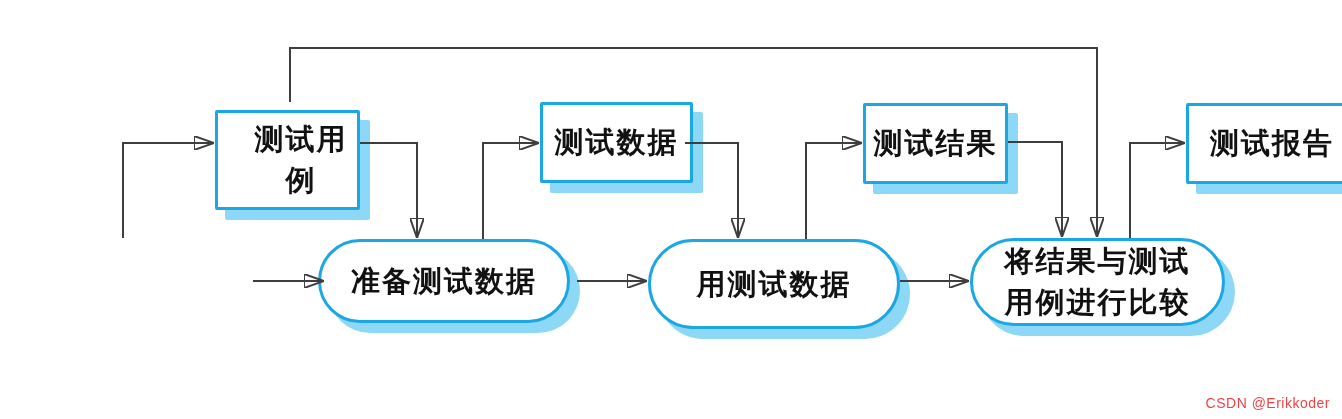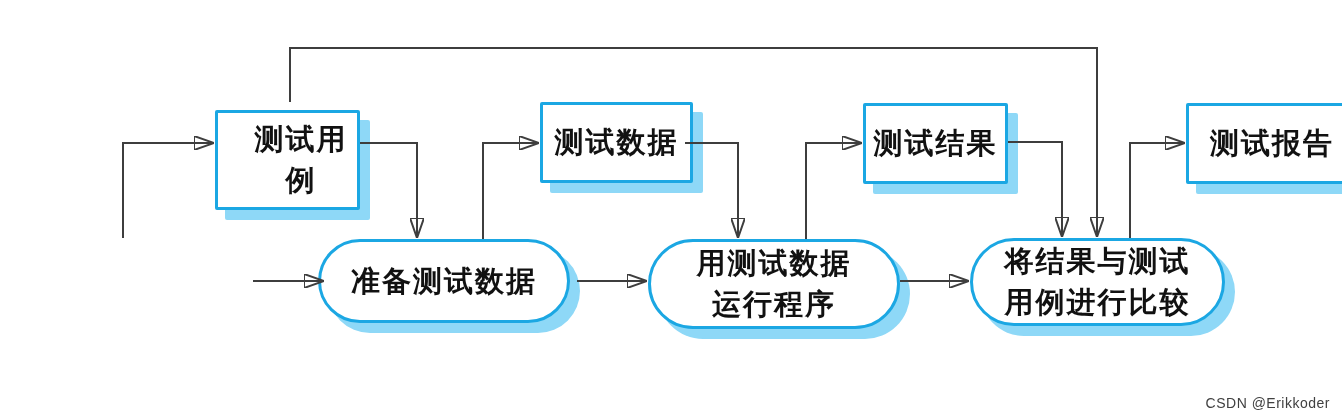--- a/index.html
+++ b/index.html
@@ -55,21 +55,21 @@
   .connectors path {
     fill: none;
     stroke: #3E3E3E;
     stroke-width: 2;
   }
   .watermark {
     position: absolute;
     right: 12px;
     bottom: 8px;
     font-size: 14px;
-    color: #404040;
+    color: #ef4444;
     letter-spacing: 0.5px;
     z-index: 4;
   }
 </style>
 </head>
 <body>
 
 <div class="canvas">
 
   <svg class="connectors" viewBox="0 0 1342 419" xmlns="http://www.w3.org/2000/svg">
@@ -91,21 +91,20 @@
     <path marker-end="url(#arrow)" d="M 900 281 L 967 281"></path>
   </svg>
 
 
   <div class="node pill pill-prepare">
     <div>准备测试数据</div>
   </div>
 
   <div class="node pill pill-run">
     <div>用测试数据</div>
-    <div>运行程序</div>
   </div>
 
   <div class="node pill pill-compare">
     <div>将结果与测试</div>
     <div>用例进行比较</div>
   </div>
 
   <div class="node rect box-testcase">
     <div>测试用例</div>
   </div>

